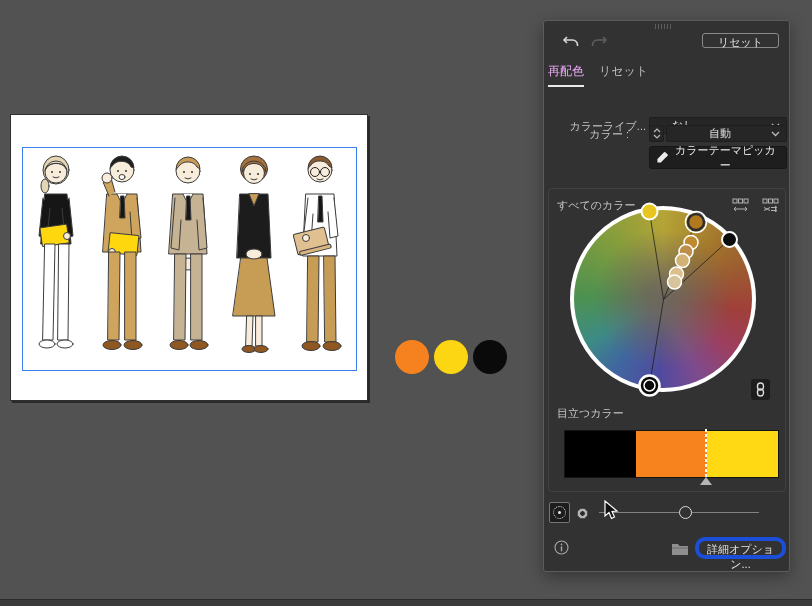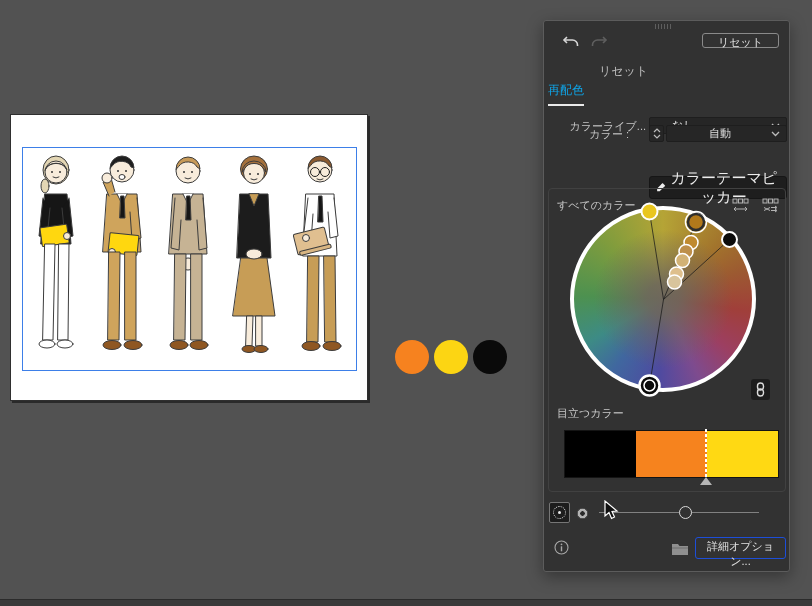--- a/index.html
+++ b/index.html
@@ -34,39 +34,39 @@
   .grip{position:absolute;left:111px;top:3px;display:flex;gap:2px;}
   .grip i{width:1px;height:5px;background:#5e5e5e;display:block;}
   .icon-btn{position:absolute;background:none;border:none;padding:0;cursor:pointer;}
   .reset-btn{
     position:absolute;left:158px;top:12px;width:77px;height:15px;
     background:transparent;border:1px solid #8a8a8a;border-radius:3px;
     color:#e6e6e6;font-size:11px;font-family:inherit;
   }
   .tabs{position:absolute;left:4px;top:42px;display:flex;gap:15px;}
   .tab{font-size:12px;color:#bdbdbd;padding-bottom:5px;border-bottom:2px solid transparent;cursor:pointer;}
-  .tab.active{color:#0ea5e9;border-bottom-color:#eaeaea;margin-top:19px;}
+  .tab.active{color:#f0abfc;border-bottom-color:#eaeaea;}
   .form-row{position:absolute;left:0;width:243px;height:17px;margin-top:20px;}
   .form-label{position:absolute;right:141px;top:2px;width:100px;text-align:right;color:#c6c6c6;white-space:nowrap;}
   .dd{
     position:absolute;top:0;height:17px;background:#262626;border:1px solid #1e1e1e;
     border-radius:2px;color:#e0e0e0;display:flex;align-items:center;
     padding:0 6px;box-sizing:border-box;cursor:pointer;
   }
   .dd .chev{margin-left:auto;}
   .stepper{
     position:absolute;left:105px;top:0;width:15px;height:17px;background:#262626;
     border:1px solid #1e1e1e;border-radius:2px;box-sizing:border-box;
     display:flex;flex-direction:column;align-items:center;justify-content:center;cursor:pointer;
   }
   .picker-btn{
     position:absolute;left:105px;top:125px;width:138px;height:23px;
     background:#1e1e1e;border:1px solid #161616;border-radius:3px;
-    color:#ececec;font-size:15px;font-family:inherit;
-    display:flex;align-items:center;justify-content:center;gap:2px;cursor:pointer;margin-top:30px;
+    color:#ececec;font-size:11px;font-family:inherit;
+    display:flex;align-items:center;justify-content:center;gap:2px;cursor:pointer;
   }
   .section{
     position:absolute;left:4px;top:167px;width:238px;height:304px;
     border:1px solid #414141;border-radius:4px;box-sizing:border-box;padding-left:34px;
   }
   .sec-label{position:absolute;left:8px;color:#c9c9c9;}
   .wheel{
     position:absolute;left:21px;top:17px;width:186px;height:186px;border-radius:50%;
     border:4px solid #ffffff;box-sizing:border-box;
     background:
@@ -103,21 +103,21 @@
   .dot-circle{width:11px;height:11px;border:1px dotted #e8e8e8;border-radius:50%;position:relative;}
   .dot-circle::after{content:"";position:absolute;left:3.5px;top:3.5px;width:3px;height:3px;background:#e8e8e8;border-radius:50%;}
   .ring-circle{width:11px;height:11px;border-radius:50%;background:radial-gradient(circle,#2a2a2a 0 2px,#b4b4b4 2.5px 4.5px,rgba(180,180,180,.25) 5px);}
   .slider-track{position:absolute;left:55px;top:491px;width:160px;height:1px;background:#818181;}
   .slider-knob{
     position:absolute;left:135px;top:485px;width:13px;height:13px;border-radius:50%;
     background:#323232;border:1.5px solid #dadada;box-sizing:border-box;cursor:pointer;
   }
   .adv-btn{
     position:absolute;left:151px;top:516px;width:91px;height:22px;
-    background:transparent;border:1px solid #1d4ed8;border-radius:3px;
+    background:transparent;border:4px solid #1d4ed8;border-radius:10px;
     color:#e2e2e2;font-size:11px;font-family:inherit;
   }
   .bottom-strip{position:absolute;left:0;top:599px;width:812px;height:7px;background:#3a3a3a;border-top:1px solid #2b2b2b;}
   .cursor{position:absolute;left:604px;top:500px;}
 </style>
 </head>
 <body>
 
 <div class="artboard">
   <div class="selection">

